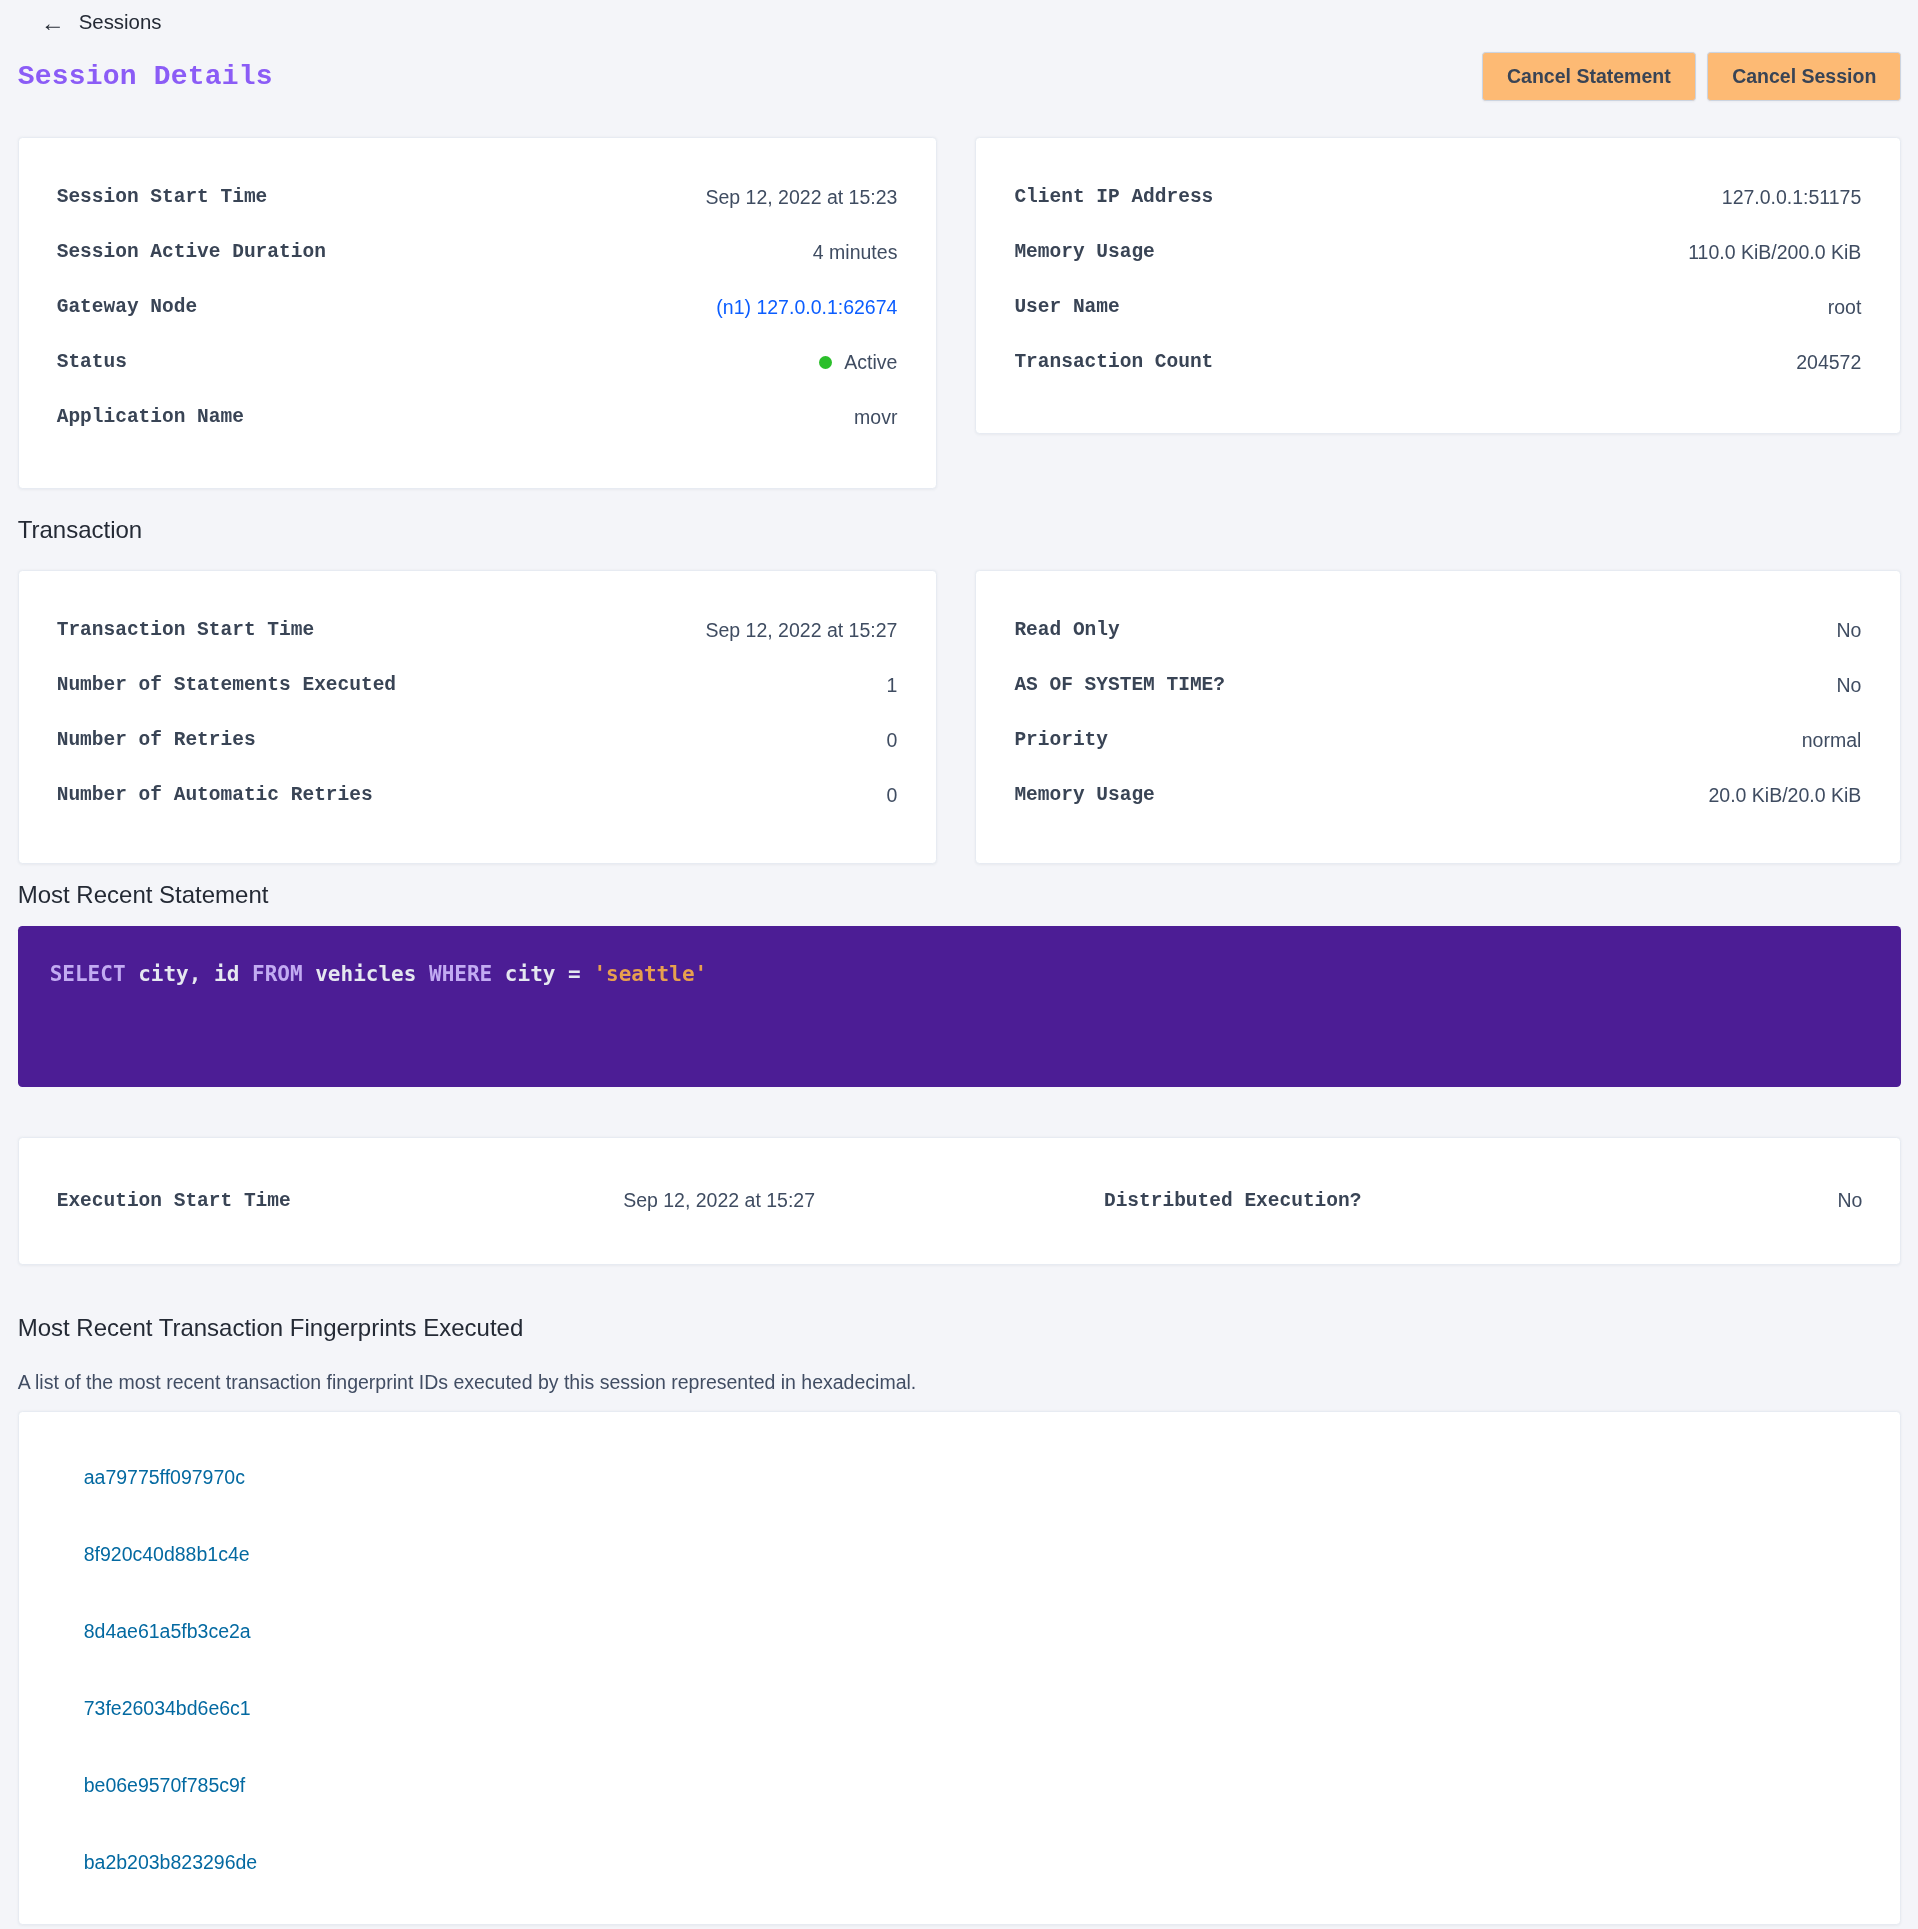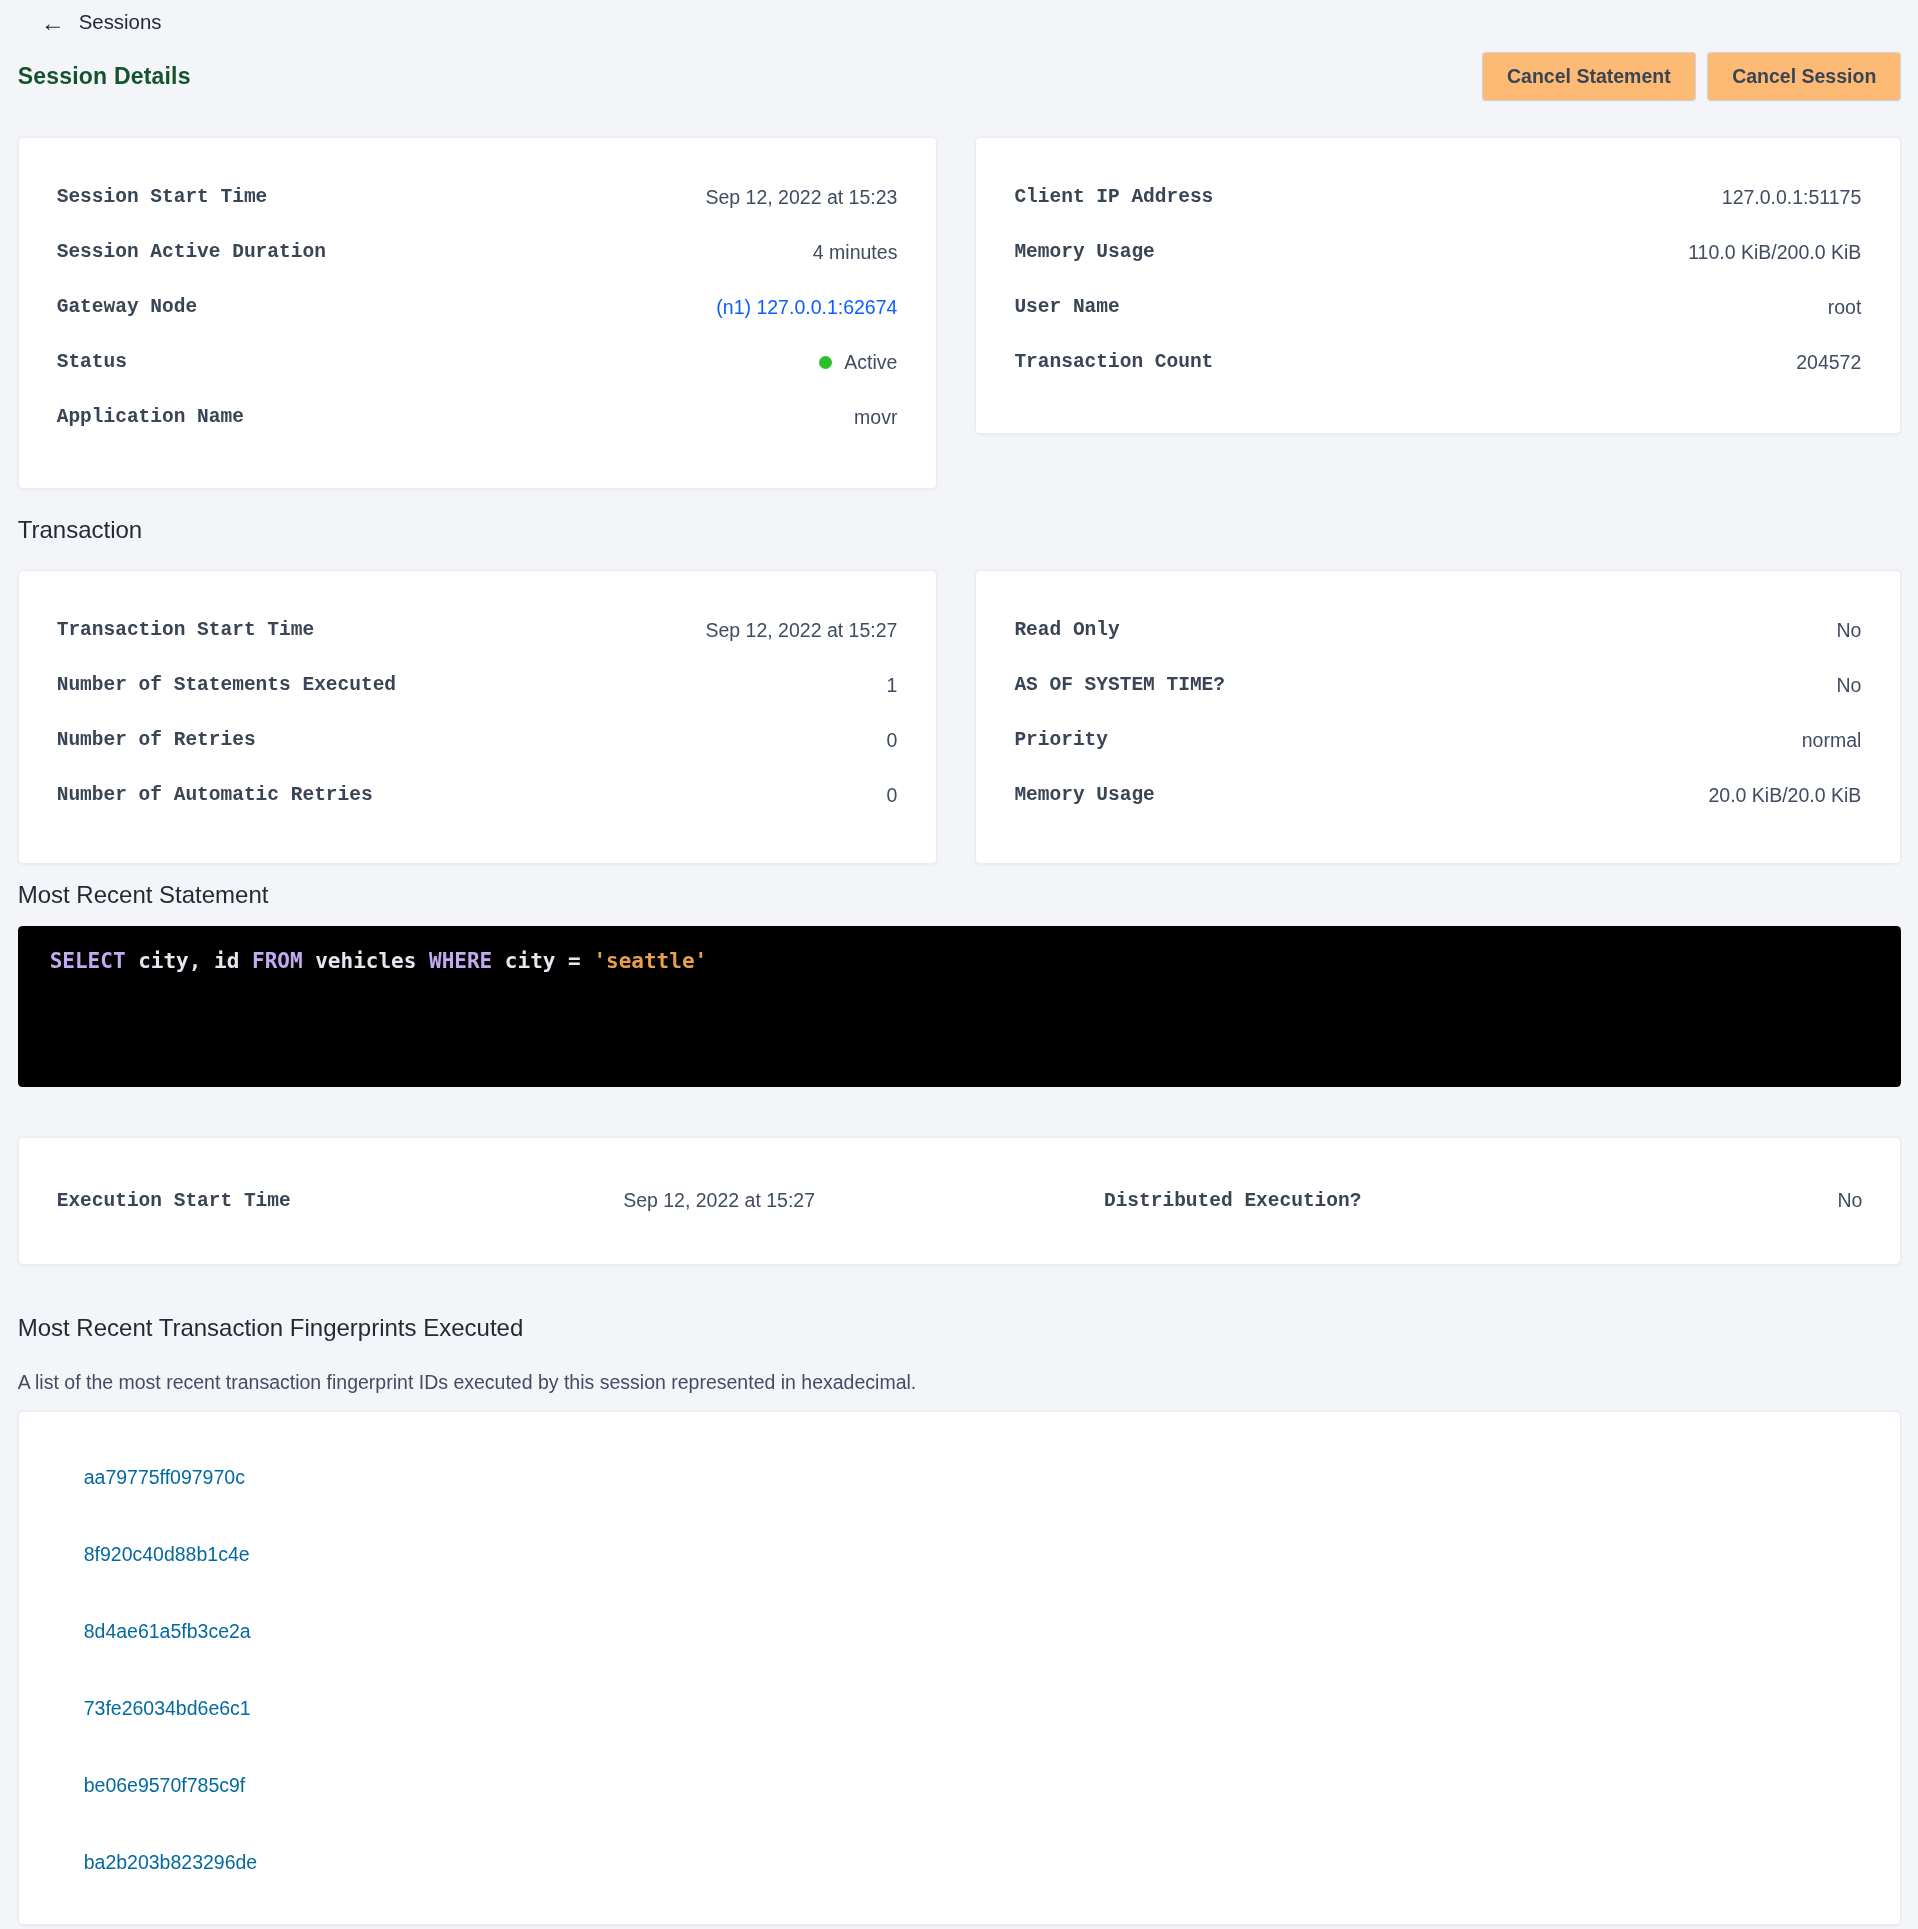--- a/index.html
+++ b/index.html
@@ -12,21 +12,21 @@
   }
 
   
   .topbar { margin-top:8.9px; height:28px; display:flex; align-items:center; padding-left:23px; }
   .back-link { display:flex; align-items:center; gap:14px; cursor:pointer; color:#242a35; text-decoration:none; }
   .back-arrow { font-size:24px; line-height:24px; color:#242a35; }
   .back-label { font-size:20.4px; }
 
   
   .header-row { margin-top:14px; display:flex; justify-content:space-between; align-items:center; height:51px; }
-  .page-title { font-size:23px; font-weight:bold; color:#14532d; letter-spacing:0.2px; }
+  .page-title { font-size:28px; font-weight:bold; color:#8b5cf6; letter-spacing:0.2px;font-family:Liberation Mono, monospace; }
   .header-actions { display:flex; gap:11.5px; }
   .btn {
     height:49px; padding:0 24px; background:#fdba74;
     border:0.9px solid #ccd4e0; border-radius:3.5px;
     font-family:inherit; font-size:19.5px; font-weight:bold; color:#394455;
     cursor:pointer; box-shadow:0 0.9px 1.8px rgba(50,60,80,.05);
   }
 
   
   .grid2 { display:grid; grid-template-columns:1037fr 1044fr; column-gap:38px; align-items:start; }
@@ -47,21 +47,21 @@
   .section-heading { font-size:24px; color:#242a35; line-height:30px; }
   .h-transaction { margin-top:26px; }
   .tx-grid { margin-top:25px; }
   .tx-card { padding:32px 39px 40px 38px; }
 
   .h-statement { margin-top:16px; }
 
   
   .sql-box {
     margin-top:16px; height:161px; border-radius:4.4px;
-    background:#000000; padding:22px 32px;
+    background:#4c1d95; padding:35px 32px;
     font-family:"DejaVu Sans Mono","Liberation Mono",monospace;
     font-size:21px; line-height:26.6px; font-weight:bold;
     white-space:pre;
   }
   .tok-kw { color:#c2abf2; }
   .tok-plain { color:#e5e8f0; }
   .tok-str { color:#e8a04e; }
 
   
   .exec-card { margin-top:50px; height:128px; display:flex; justify-content:space-between; align-items:center; padding:0 38px 0 38px; }

